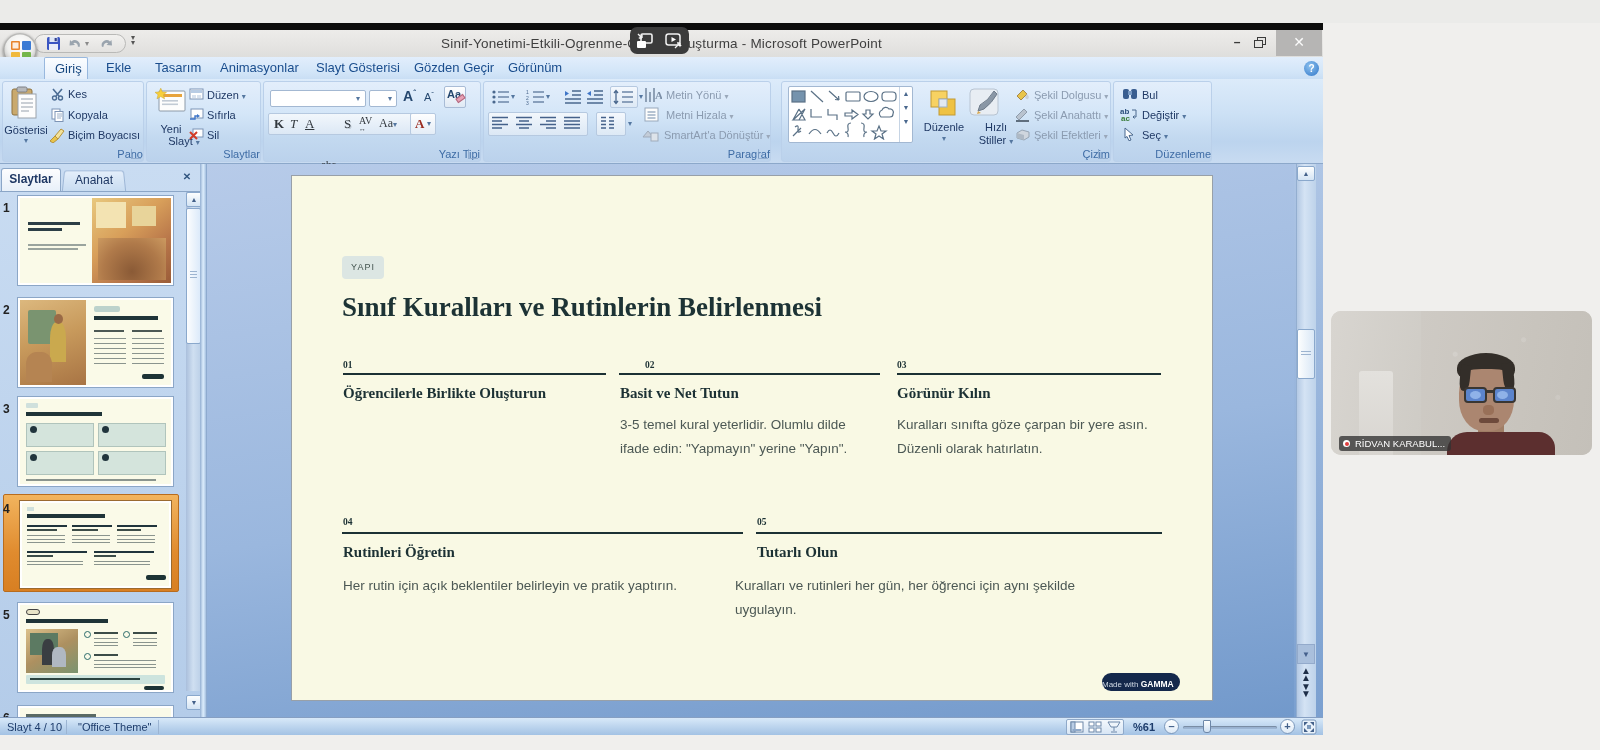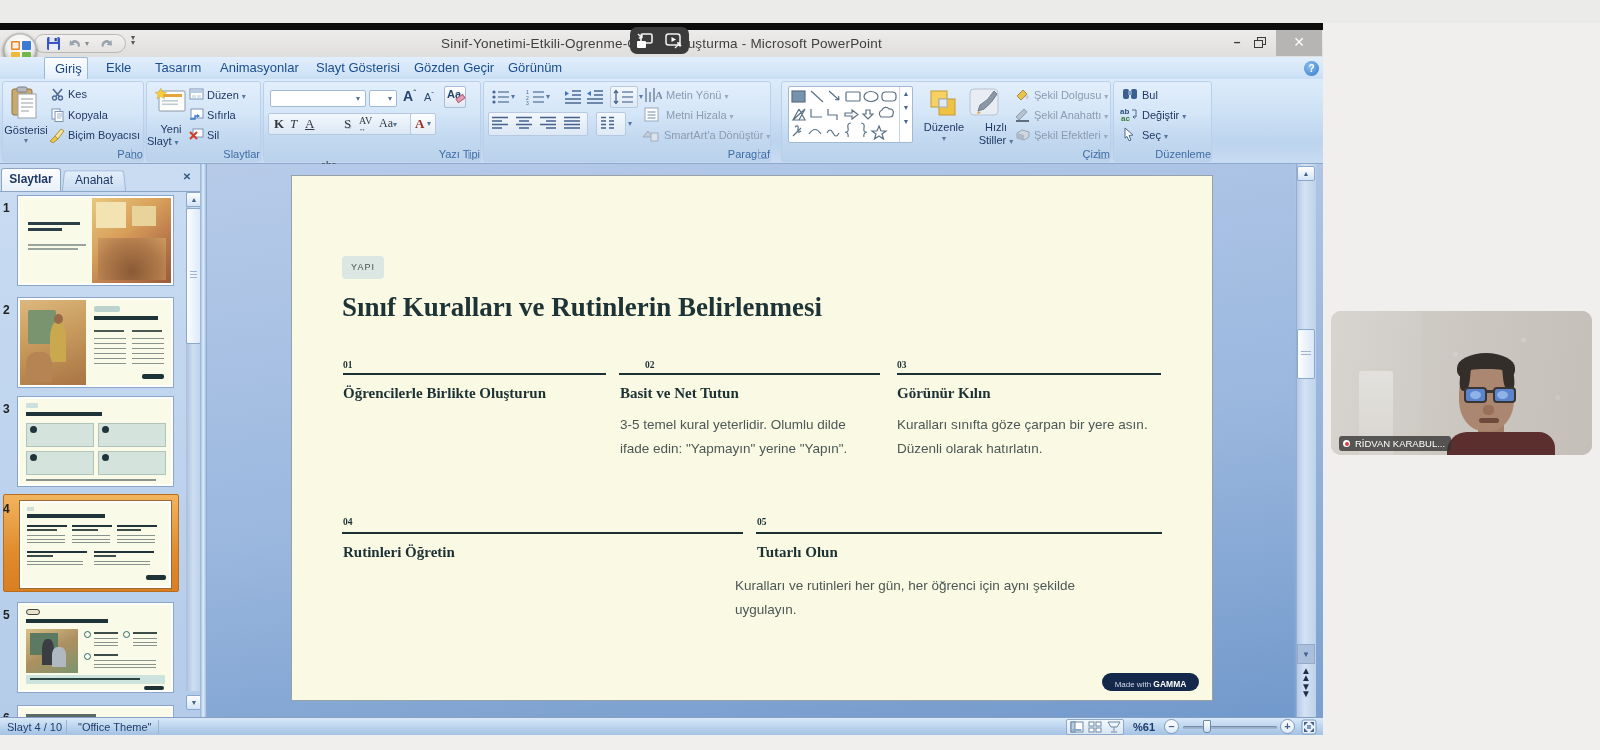--- a/index.html
+++ b/index.html
@@ -161,21 +161,21 @@
 
     <div class="grp" style="left:146px;width:115px;">
       <svg class="abs" style="left:6px;top:5px;" width="34" height="32" viewBox="0 0 34 32">
         <rect x="6" y="4" width="26" height="20" rx="1" fill="#fdfdfc" stroke="#8d9aa8"></rect>
         <rect x="9" y="7" width="20" height="3" fill="#e7a33c"></rect>
         <rect x="9" y="13" width="16" height="1.6" fill="#c2cbd4"></rect>
         <rect x="9" y="16.5" width="16" height="1.6" fill="#c2cbd4"></rect>
         <path d="M8 0 L10 4.5 L15 5 L11.3 8 L12.6 13 L8 10.2 L3.4 13 L4.7 8 L1 5 L6 4.5 Z" fill="#f7cf3c" stroke="#caa22a" stroke-width=".6" transform="translate(1.2,1.2) scale(0.82)"></path>
       </svg>
       <div class="rlbl" style="left:0px;top:41px;width:48px;text-align:center;">Yeni</div>
-      <div class="rlbl" style="left:0px;top:53px;width:48px;">Slayt <span class="dd">▾</span></div>
+      <div class="rlbl" style="left:13px;top:53px;width:48px;text-align:center;">Slayt <span class="dd">▾</span></div>
       <svg class="abs" style="left:42px;top:6px;" width="15" height="12" viewBox="0 0 15 12">
         <rect x="1" y="1" width="13" height="10" fill="#fff" stroke="#7d94b5"></rect>
           <rect x="2" y="2" width="11" height="3" fill="#b8cce4"></rect>
         <rect x="3" y="7" width="4" height="3" fill="#d8e2ee"></rect>
           <rect x="8" y="7" width="4" height="3" fill="#d8e2ee"></rect>
       </svg>
       <div class="rlbl" style="left:60px;top:7px;">Düzen <span class="dd">▾</span></div>
       <svg class="abs" style="left:42px;top:26px;" width="15" height="12" viewBox="0 0 15 12">
         <rect x="2" y="1" width="12" height="9" fill="#fff" stroke="#7d94b5"></rect>
         <path d="M1 11 L6 11 L6 8 L8.5 8" fill="none" stroke="#3f76c8" stroke-width="1.4"></path>
@@ -531,25 +531,26 @@
         <div class="shead" style="left:328px;top:209px;">Basit ve Net Tutun</div>
         <div class="sbody" style="left:328px;top:237px;width:252px;">3-5 temel kural yeterlidir. Olumlu dilde ifade edin: "Yapmayın" yerine "Yapın".</div>
         <div class="abs snum" style="left:605px;top:184px;">03</div>
         <div class="srule" style="left:605px;top:197px;width:264px;"></div>
         <div class="shead" style="left:605px;top:209px;">Görünür Kılın</div>
         <div class="sbody" style="left:605px;top:237px;width:275px;">Kuralları sınıfta göze çarpan bir yere asın. Düzenli olarak hatırlatın.</div>
 
         <div class="abs snum" style="left:51px;top:341px;">04</div>
         <div class="srule" style="left:50px;top:356px;width:401px;"></div>
         <div class="shead" style="left:51px;top:368px;">Rutinleri Öğretin</div>
+        <div class="sbody" style="left:51px;top:398px;width:420px;">Her rutin için açık beklentiler belirleyin ve pratik yaptırın.</div>
         <div class="abs snum" style="left:465px;top:341px;">05</div>
         <div class="srule" style="left:464px;top:356px;width:406px;"></div>
         <div class="shead" style="left:465px;top:368px;">Tutarlı Olun</div>
         <div class="sbody" style="left:443px;top:398px;width:392px;">Kuralları ve rutinleri her gün, her öğrenci için aynı şekilde uygulayın.</div>
-        <div class="abs" style="left:810px;top:497px;width:97px;height:18px;background:#14284b;border-radius:9px;text-align:center;line-height:18px;">
+        <div class="abs" style="left:810px;top:497px;width:78px;height:18px;background:#14284b;border-radius:9px;line-height:18px;">
           <span style="font-size:8px;color:#cfd8e4;">Made with </span><span style="font-size:8.5px;color:#fff;font-weight:bold;">GAMMA</span>
         </div>
       </div>
     </div>
     <div id="vscroll" class="abs">
       <div class="abs" style="left:2px;top:0;width:20px;height:553px;background:linear-gradient(90deg,#b4c9e4,#d4e3f4 40%,#bdd2ea);border-left:1px solid #93aed0;"></div>
       <div class="sbtn" style="left:3px;top:2px;">▲</div>
       <div class="abs" style="left:3px;top:165px;width:18px;height:50px;background:linear-gradient(90deg,#fdfefe,#d9e7f6);border:1px solid #8aa8cc;border-radius:2px;">
         <div style="margin:21px 3px 0 3px;border-top:1px solid #9db4d0;"></div>
         <div style="margin:2px 3px 0 3px;border-top:1px solid #9db4d0;"></div>

